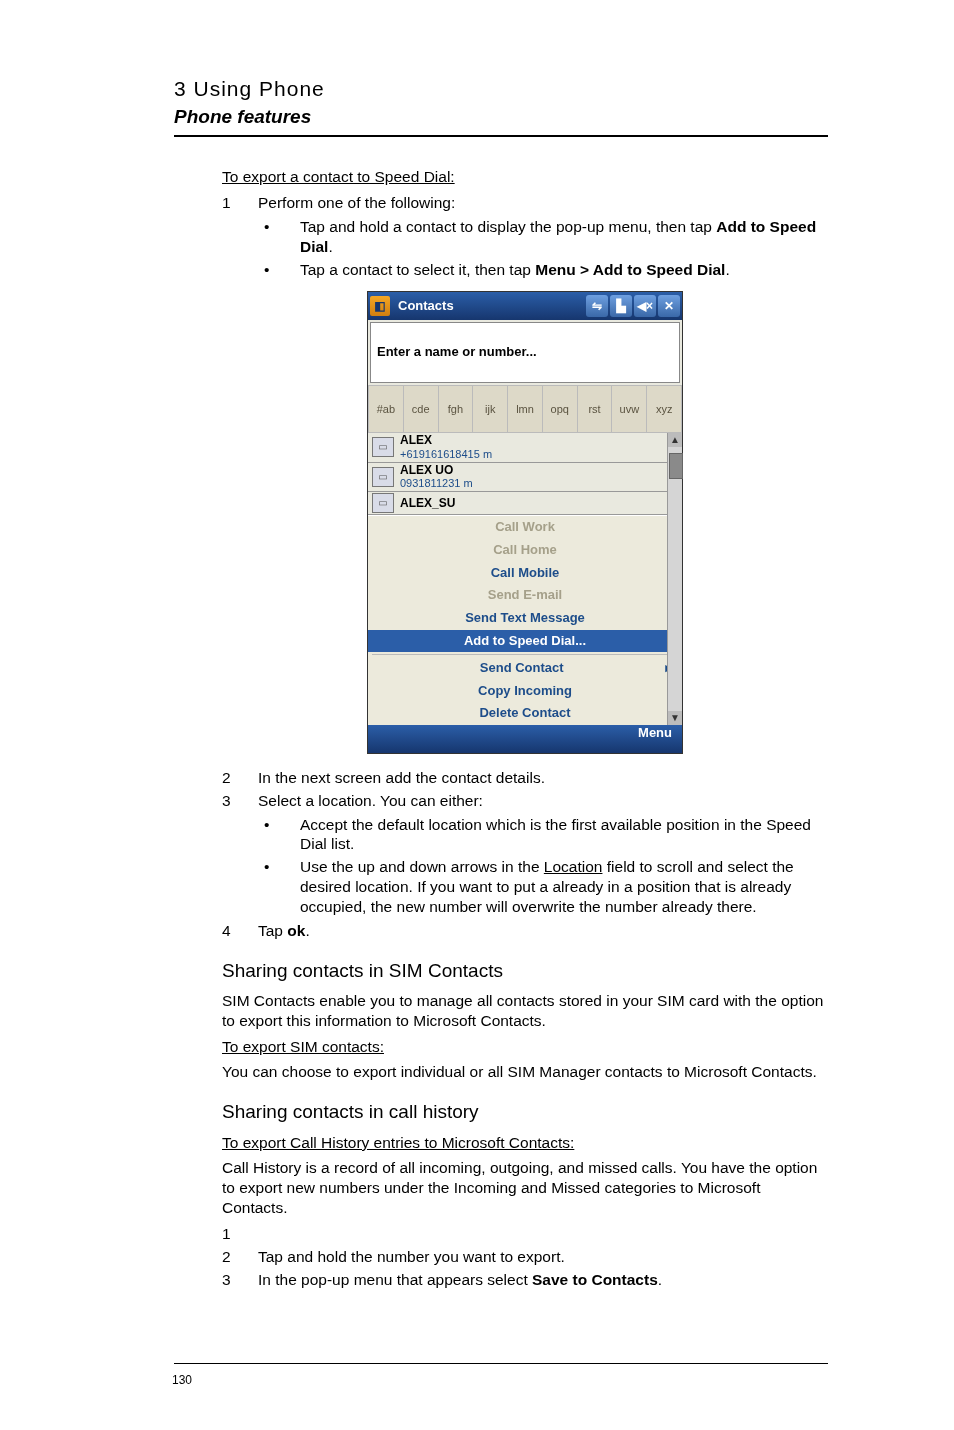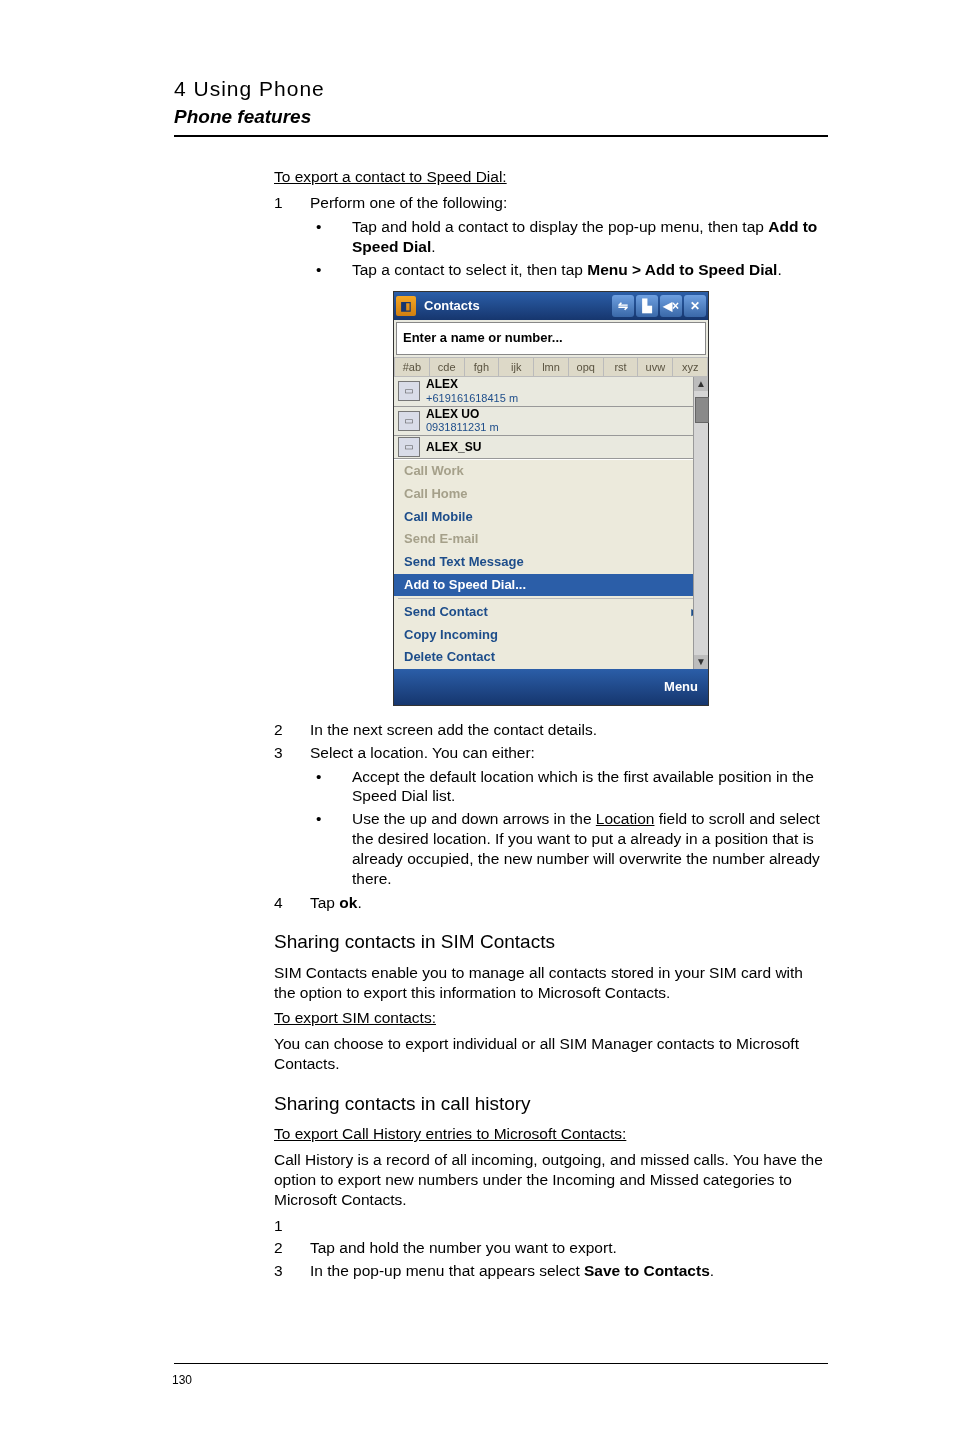--- a/index.html
+++ b/index.html
@@ -30,21 +30,21 @@
     font-weight: bold;
     font-size: 19px;
     margin-bottom: 6px;
   }
   .hr {
     border: 0;
     border-top: 2px solid #000;
     margin: 0 0 30px 0;
   }
   .content {
-    margin-left: 100px;
+    margin-left: 48px;
   }
   .para {
     margin: 6px 0;
   }
   .u { text-decoration: underline; }
   .b { font-weight: bold; }
   .numlist {
     margin: 4px 0;
   }
   .numlist .item {
@@ -114,32 +114,32 @@
   .shot .tb-right span{
     display:inline-block;width:22px;height:22px;
     background:linear-gradient(#6e9fe0,#3a68a8);
     color:#fff;text-align:center;line-height:22px;border-radius:3px;
     font-size:12px;margin-left:2px;font-weight:bold;
   }
   .shot .enter {
     background:#fff;
     border:1px solid #888;
     margin:2px;
-    padding:7px 6px;
+    padding:21px 6px;
     font-weight:bold;
   }
   .shot .alpha {
     display:flex;
     background:#e9e9df;
   }
   .shot .alpha span{
     flex:1;
     text-align:center;
     font-size:11px;
-    padding:2px 0;
+    padding:16px 0;
     border:1px solid #bbb;
     border-right:none;
     background:#ddd9c8;
     color:#5a5340;
   }
   .shot .alpha span:last-child{border-right:1px solid #bbb;}
   .shot .crow {
     display:flex;
     align-items:center;
     border-bottom:1px solid #999;
@@ -170,50 +170,51 @@
   }
   .shot .menu{
     background:#eceadc;
     border-top:1px solid #fff;
   }
   .shot .menu .mi{
     padding:3px 10px;
     color:#1d4d8a;
     font-weight:bold;
     font-size:13px;
+    text-align:center;
   }
   .shot .menu .mi.disabled{color:#a5a08a;}
   .shot .menu .mi.sel{background:#2b5ea8;color:#fff;}
   .shot .menu hr{border:0;border-top:1px solid #bbb;margin:2px 4px;}
   .shot .menu .mi.sub::after{content:"▸";float:right;color:inherit;}
   .shot .botbar{
     background:linear-gradient(#2b5ea8,#16366e);
-    height:36px;
-    display:flex;justify-content:flex-end;align-items:center;
+    height:28px;
+    display:flex;justify-content:flex-end;align-items:flex-start;
     padding:0 10px;
     color:#fff;font-weight:bold;font-size:13px;
   }
   .ch-badge{
     display:inline-block;
     background:linear-gradient(#3a68a8,#23477e);
     color:#d8e8ff;
     border:1px solid #123;
     border-radius:2px;
     padding:1px 4px;
     font-size:11px;
     font-weight:bold;
     vertical-align:middle;
     margin:0 2px;
   }
 </style>
 </head>
 <body>
 
 <div class="page">
-  <div class="chapter-num">4 Using Phone</div>
+  <div class="chapter-num">3 Using Phone</div>
   <div class="chapter-sub">Phone features</div>
   <hr class="hr">
 
   <div class="content">
 
     <div class="para"><span class="u">To export a contact to Speed Dial:</span></div>
 
     <div class="numlist">
       <div class="item">
         <div class="num">1</div>

